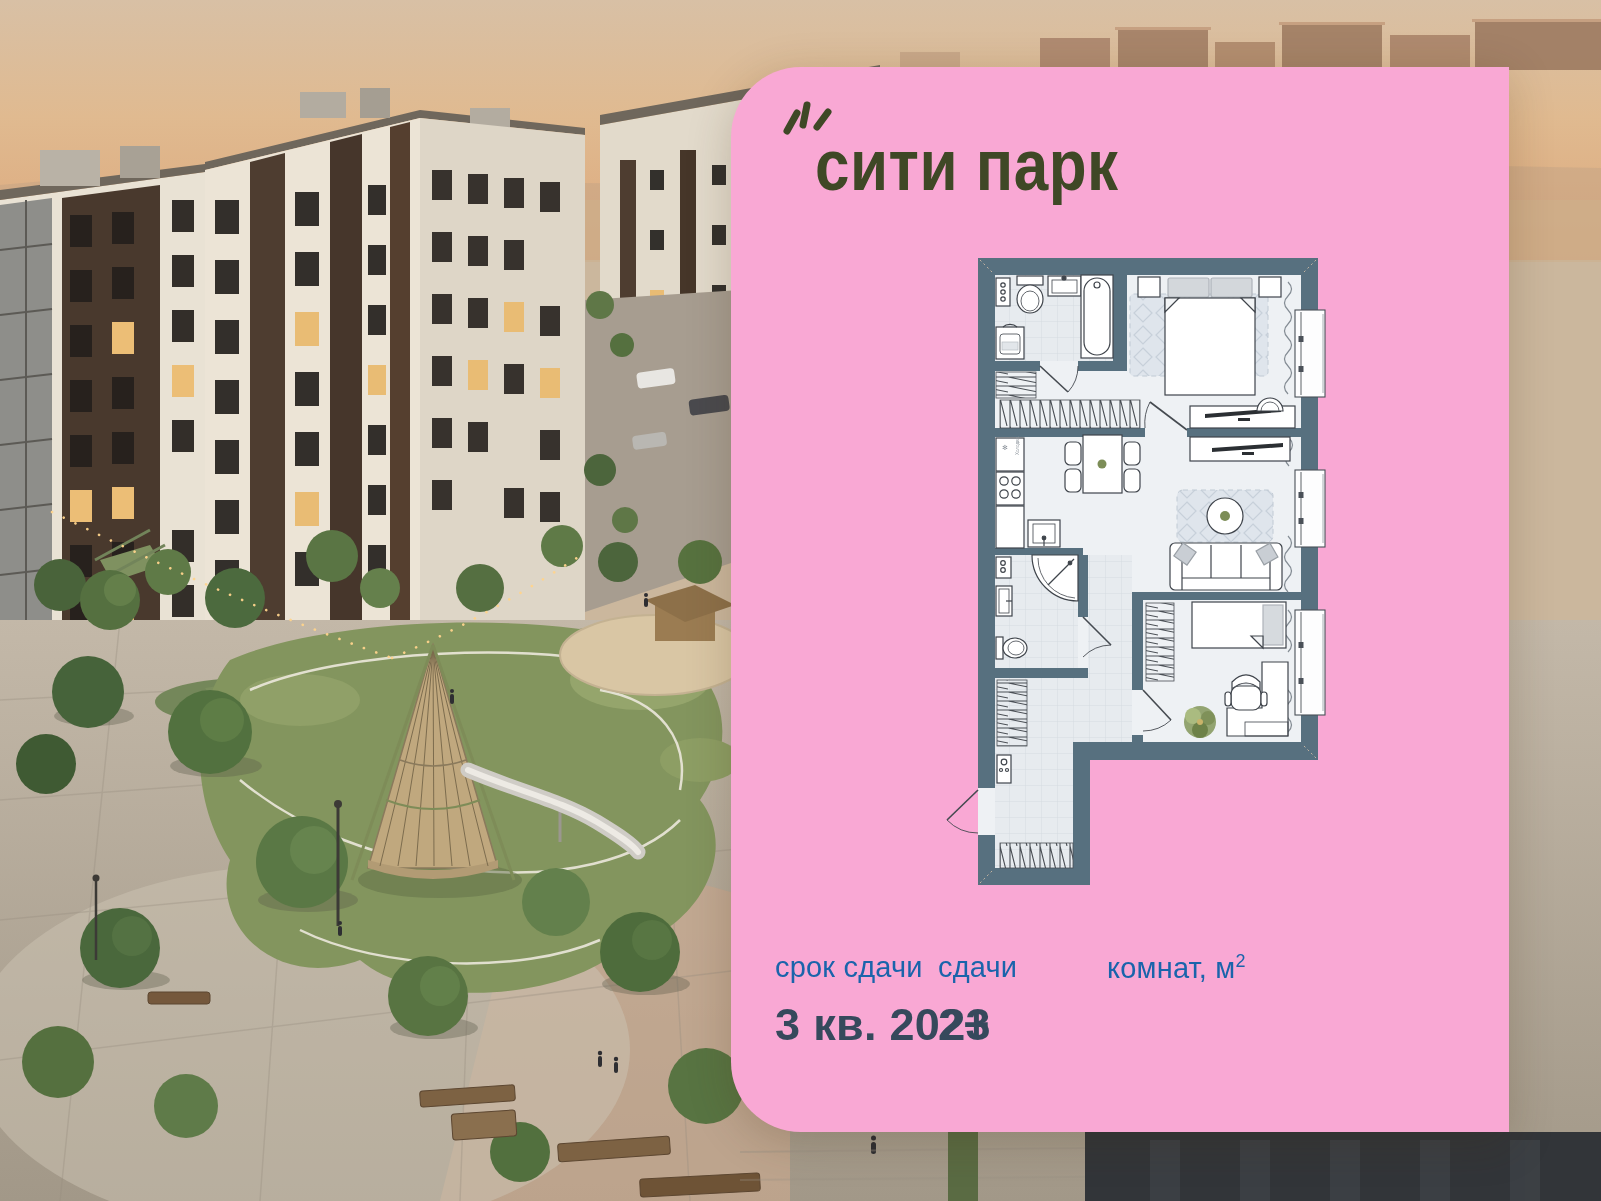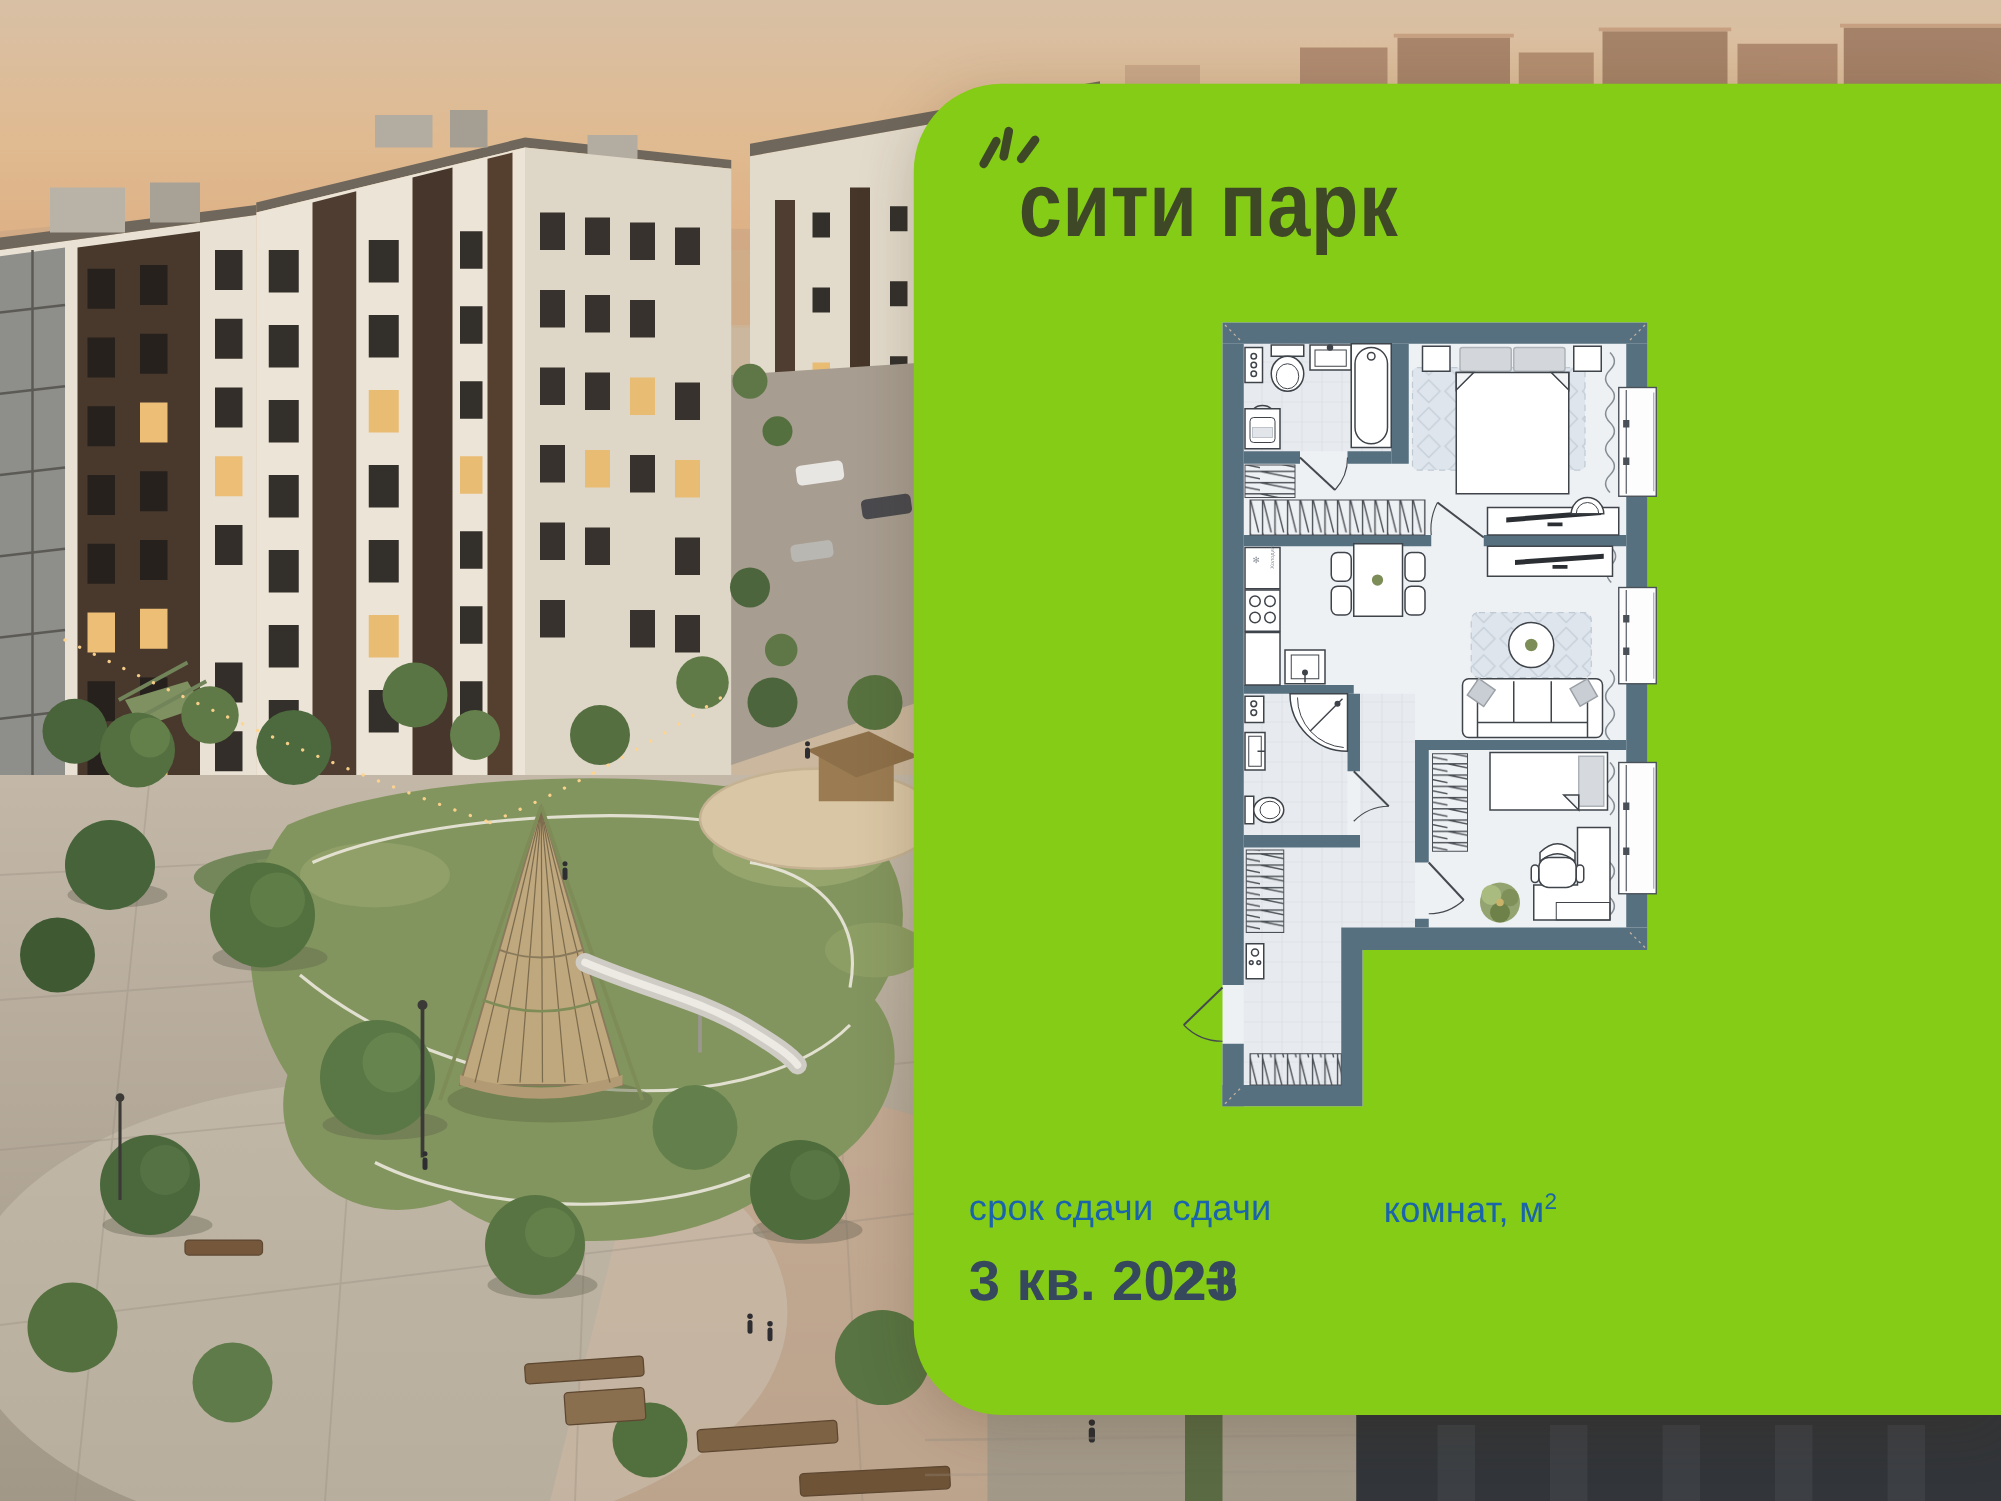--- a/index.html
+++ b/index.html
@@ -3,22 +3,22 @@
 <meta charset="utf-8">
 <style>
   html,body{margin:0;padding:0;}
   body{
     width:1601px;height:1201px;overflow:hidden;position:relative;
     font-family:"Liberation Sans","DejaVu Sans",sans-serif;background:#cbb79d;
   }
   .photo{position:absolute;inset:0;}
   .photo svg{display:block;}
   .card{
-    position:absolute;left:731px;top:67px;width:870px;height:1065px;
-    background:#84cc16;border-radius:70px 0 0 70px;
+    position:absolute;left:731px;top:67px;width:778px;height:1065px;
+    background:#f9a8d4;border-radius:70px 0 0 70px;
     box-shadow:0 10px 45px rgba(70,45,20,.22);
   }
   .logo{position:absolute;left:84px;top:58px;height:90px;white-space:nowrap;}
   .logo-text{
     display:inline-block;font-size:62px;font-weight:bold;color:#3f4826;
     letter-spacing:0.5px;transform:scaleY(1.18);transform-origin:0 0;line-height:1.1;
   }
   .logo-rays{position:absolute;left:-34px;top:-26px;}
   .plan-wrap{position:absolute;left:202px;top:186px;width:395px;height:640px;}
   .stat{position:absolute;top:884px;}

